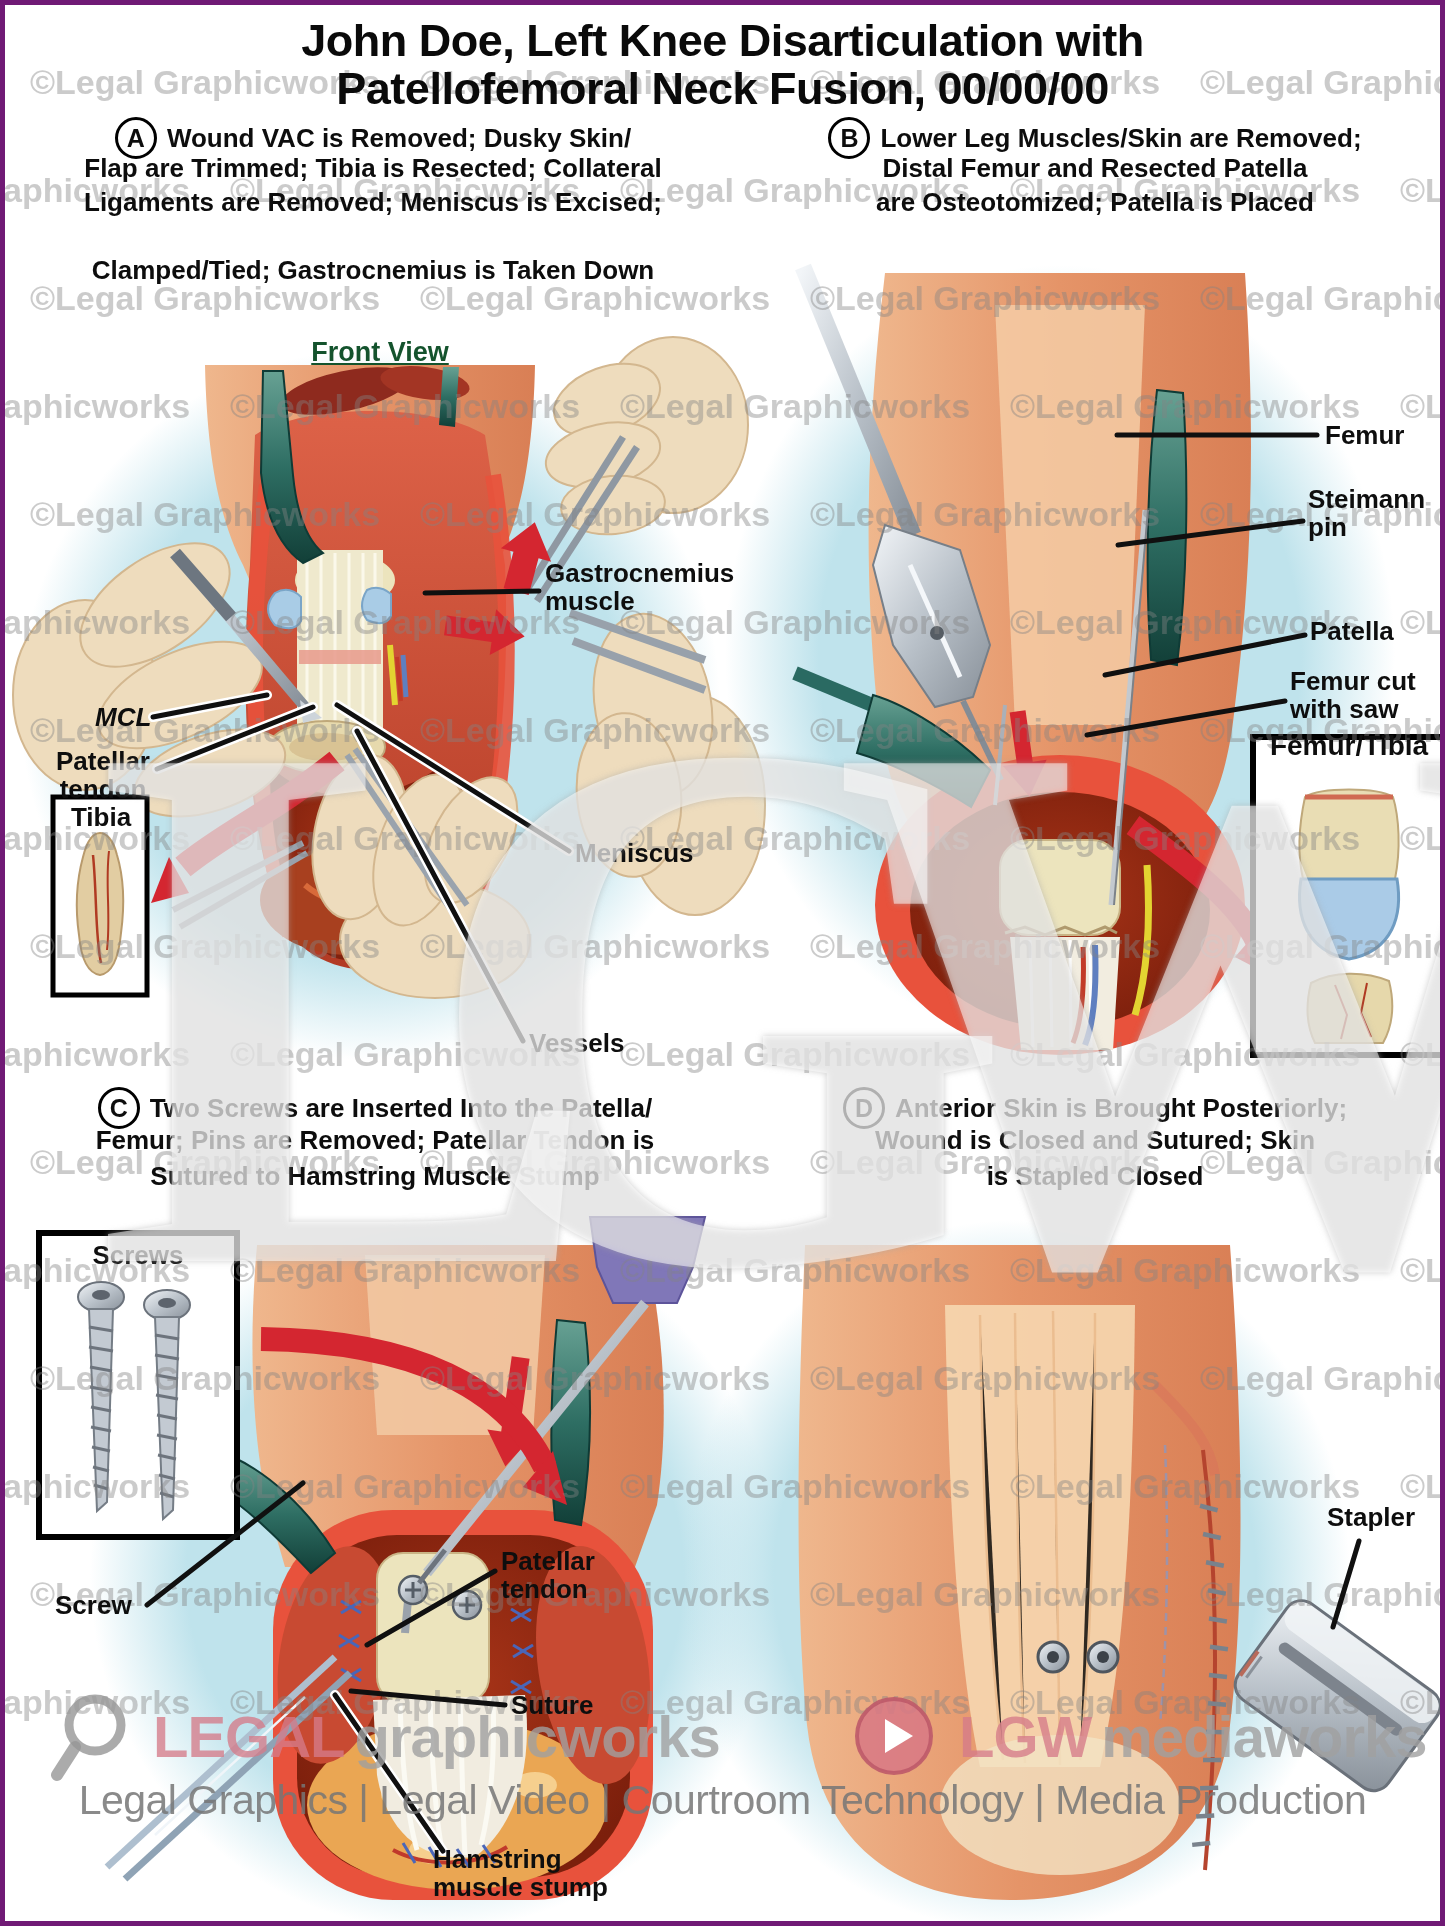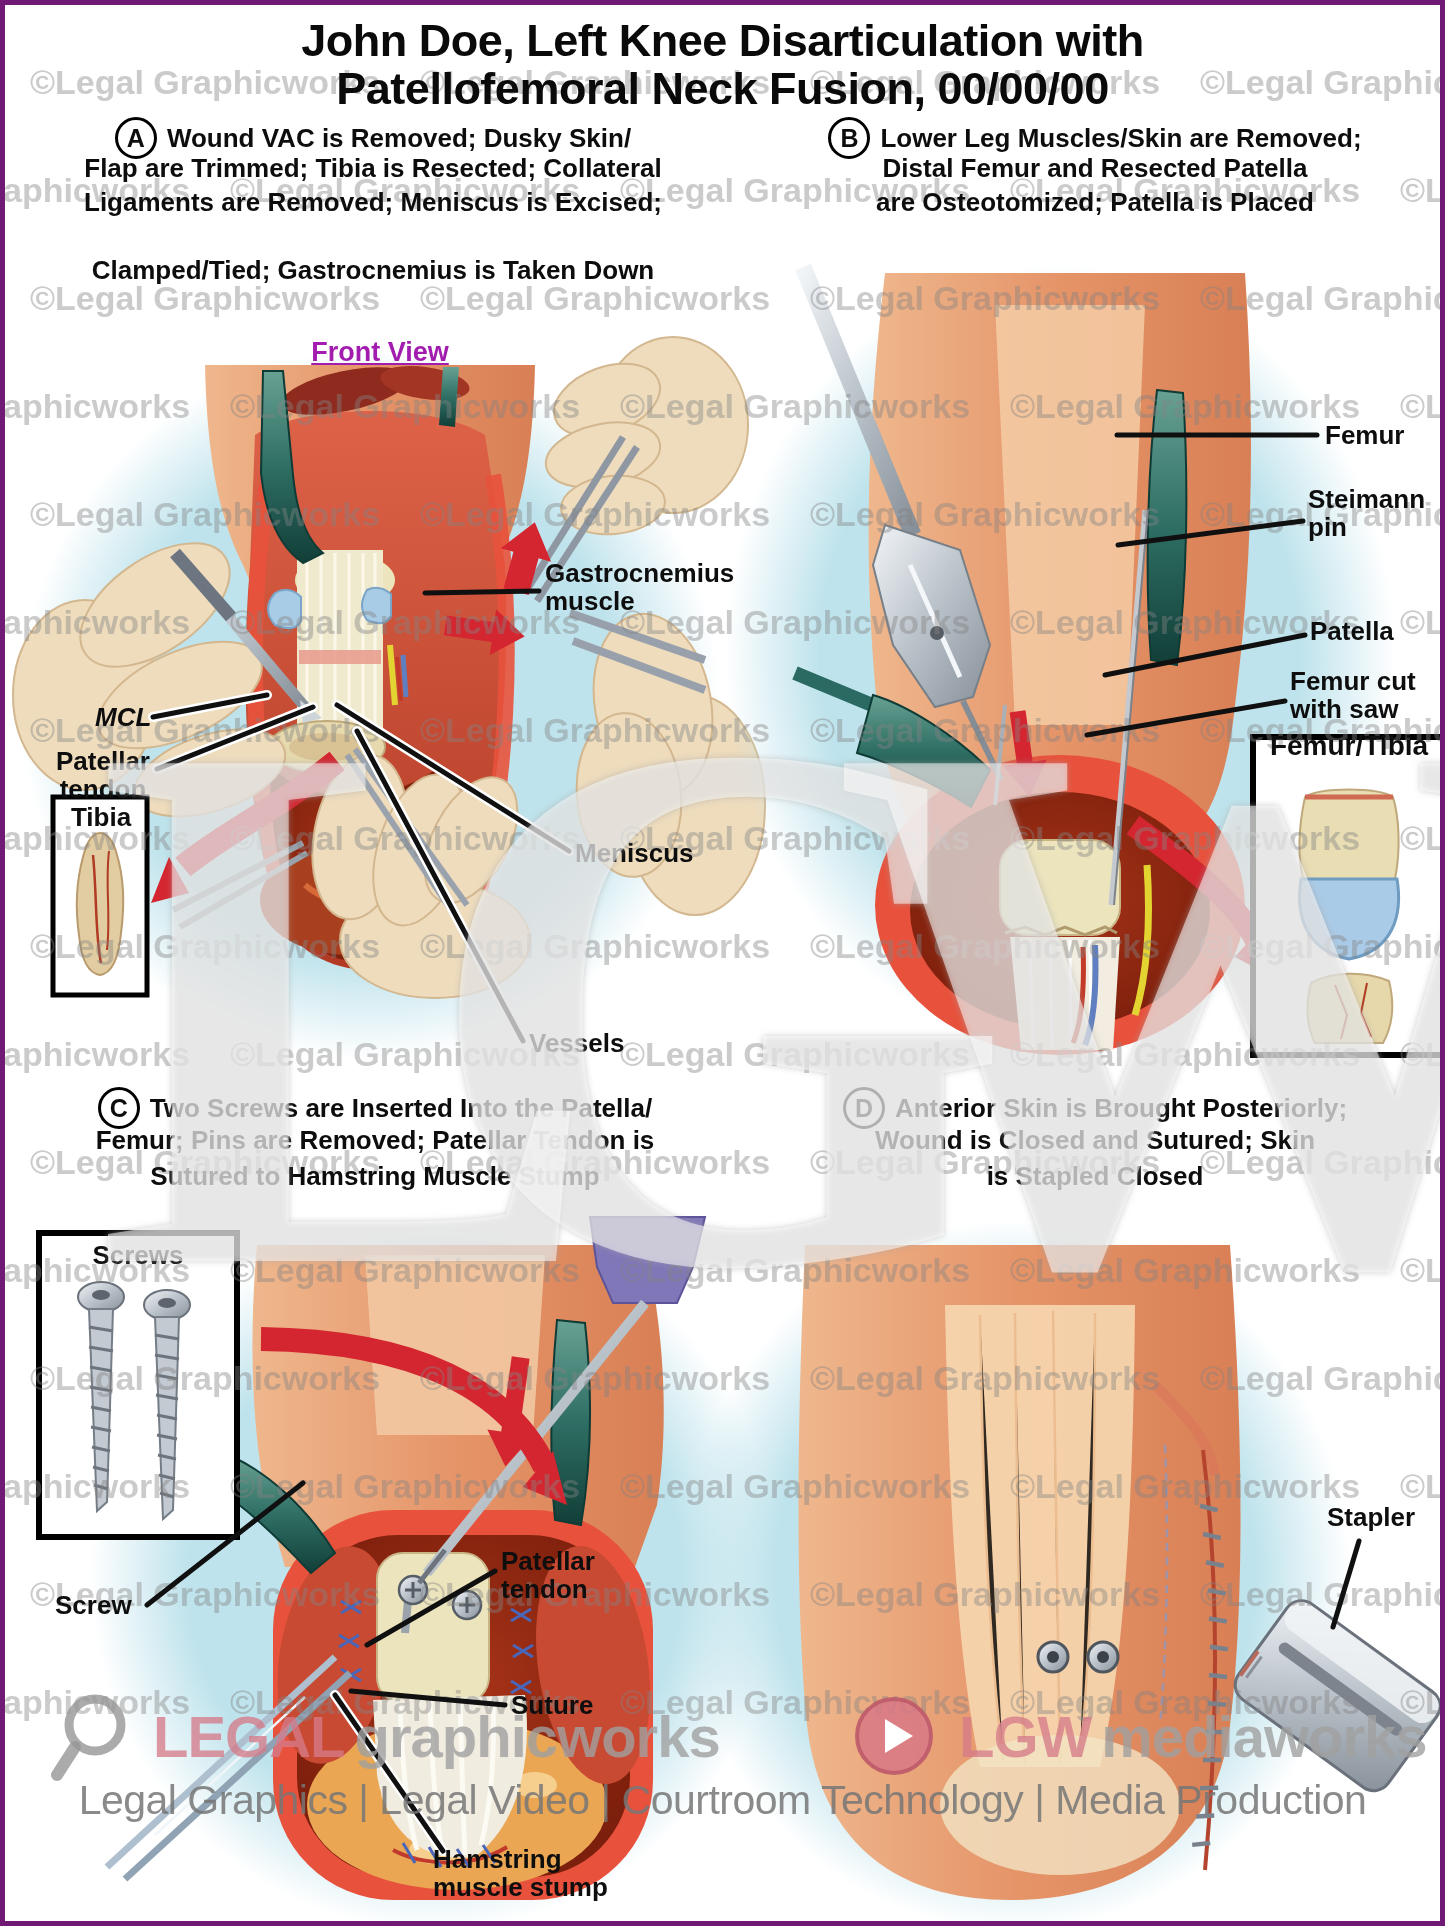--- a/index.html
+++ b/index.html
@@ -6,21 +6,21 @@
   .page{position:relative;width:1445px;height:1926px;background:#fff;border:5px solid #701a75;
         box-sizing:border-box;overflow:hidden;font-family:"Liberation Sans",sans-serif;}
   
   .title-line{position:absolute;left:0;width:100%;text-align:center;font-weight:bold;
               font-size:45px;line-height:48px;color:#0a0a0a;z-index:30;letter-spacing:-0.5px;}
   .heading-line{position:absolute;font-weight:bold;font-size:26px;line-height:34px;color:#0d0d0d;
                 z-index:30;display:flex;justify-content:center;align-items:center;white-space:nowrap;}
   .circle-letter{display:inline-flex;width:36px;height:36px;border:3px solid #000;border-radius:50%;
                  align-items:center;justify-content:center;font-size:25px;font-weight:bold;
                  margin-right:10px;flex:0 0 auto;background:transparent;}
-  .view-label{position:absolute;font-weight:bold;font-size:27px;color:#a21caf;z-index:30;
+  .view-label{position:absolute;font-weight:bold;font-size:27px;color:#14532d;z-index:30;
               text-decoration:underline;text-align:center;}
   .lbl{position:absolute;font-weight:bold;font-size:26px;line-height:28px;color:#0e0e0e;
        z-index:30;white-space:nowrap;}
   .lbl .l2{display:block;}
   .lbl.center{text-align:center;}
   
   .wm{position:absolute;font-size:34px;font-weight:bold;color:rgba(132,132,132,0.42);
       white-space:nowrap;z-index:20;}
   .big-lgw{position:absolute;left:90px;top:620px;z-index:40;font-family:"Liberation Serif",serif;
            font-weight:bold;font-size:760px;line-height:760px;letter-spacing:-180px;

